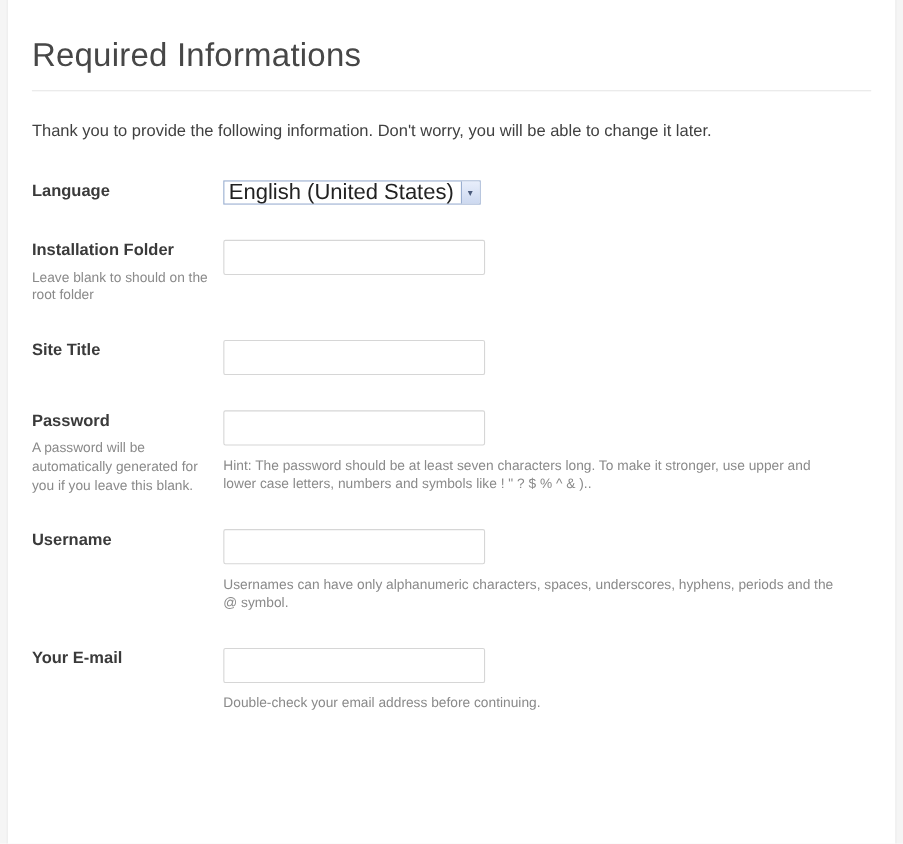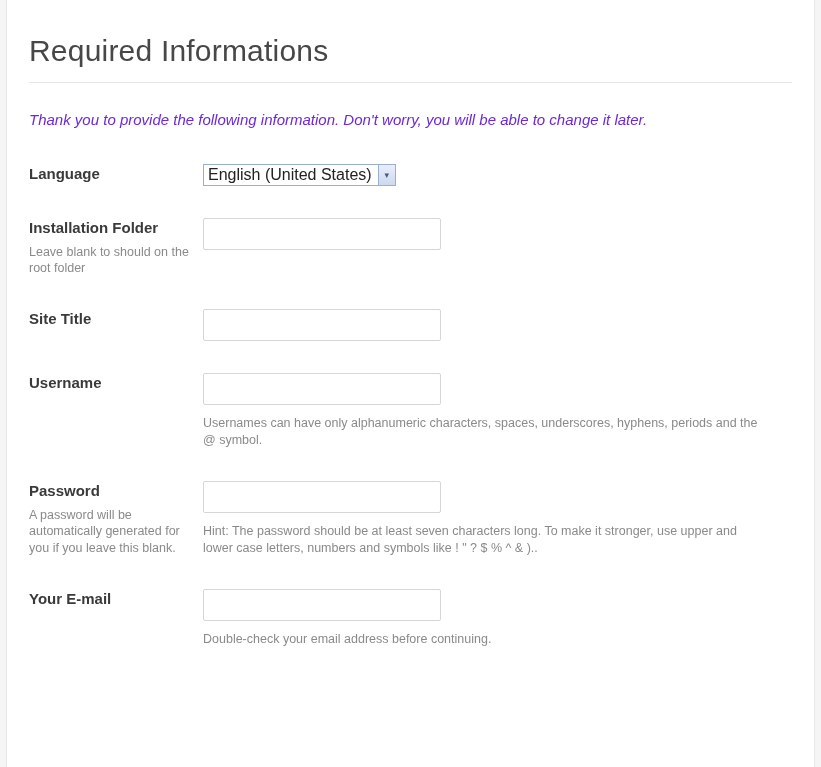--- a/index.html
+++ b/index.html
@@ -1,27 +1,27 @@
 <!DOCTYPE html>
 <html><head>
 <meta charset="utf-8">
 <style>
 * { box-sizing: border-box; margin: 0; padding: 0; }
 body { font-family: "Segoe UI", "Helvetica Neue", Arial, sans-serif; background: #f5f5f5; width: 821px; height: 767px; overflow: hidden; }
 .page { background: #fff; margin: 0 6px; padding: 0 22px 40px 22px; min-height: 767px; border-left: 1px solid #e8e8e8; border-right: 1px solid #e8e8e8; }
 .title { font-size: 30px; font-weight: 300; color: #474747; padding-top: 34px; padding-bottom: 14px; border-bottom: 1px solid #e6e6e6; margin-bottom: 28px; letter-spacing: 0.2px; }
-.intro { font-size: 15px; color: #6d28d9; margin-bottom: 36px; font-style: italic; }
+.intro { font-size: 15px; color: #404040; margin-bottom: 36px; }
 .form-row { display: flex; align-items: flex-start; margin-bottom: 32px; }
 .label-col { width: 174px; flex-shrink: 0; padding-right: 14px; }
 .label-main { font-size: 15px; font-weight: 600; color: #3a3a3a; line-height: 1.3; }
 .label-hint { font-size: 12.5px; color: #8a8a8a; margin-top: 6px; line-height: 1.35; }
 .field-col { flex: 1; }
 .text-input { width: 238px; height: 32px; border: 1px solid #d6d6d6; border-radius: 2px; padding: 4px 8px; font-size: 14px; color: #333; background: #fff; }
 .select-wrap { display: inline-flex; align-items: center; border: 1px solid #9aaed0; background: #fff; height: 22px; }
-.select-inner { font-size: 16px; color: #222; padding: 0 6px 0 4px; font-family: Arial, sans-serif; }
+.select-inner { font-size: 20px; color: #222; padding: 0 6px 0 4px; font-family: Arial, sans-serif; }
 .select-btn { width: 17px; height: 20px; background: linear-gradient(#e8eefb, #cdd9f0); border-left: 1px solid #9aaed0; display: flex; align-items: center; justify-content: center; }
 .chev { font-size: 9px; color: #4a5a7a; line-height: 1; }
 .field-hint { font-size: 12.5px; color: #8a8a8a; margin-top: 10px; line-height: 1.35; max-width: 560px; }
 .checkbox-row { display: flex; align-items: center; gap: 14px; }
 .checkbox { width: 15px; height: 15px; border: 1.5px solid #5a9e5a; display: flex; align-items: center; justify-content: center; background: #fff; margin-left: 2px; }
 .checkmark { font-size: 12px; color: #3a8a3a; line-height: 1; font-weight: bold; }
 .checkbox-label { font-size: 15px; color: #444; }
 </style>
 </head>
 <body>
@@ -58,36 +58,36 @@
     <div class="label-col">
       <div class="label-main">Site Title</div>
     </div>
     <div class="field-col">
       <input type="text" class="text-input" value="" style="">
     </div>
   </div>
 
   <div class="form-row">
     <div class="label-col">
-      <div class="label-main">Username</div>
-    </div>
-    <div class="field-col">
-      <input type="text" class="text-input" value="" style="">
-      <div class="field-hint">Usernames can have only alphanumeric characters, spaces, underscores, hyphens, periods and the @ symbol.</div>
-    </div>
-  </div>
-
-  <div class="form-row">
-    <div class="label-col">
       <div class="label-main">Password</div>
       <div class="label-hint">A password will be automatically generated for you if you leave this blank.</div>
     </div>
     <div class="field-col">
       <input type="password" class="text-input" value="" style="">
       <div class="field-hint">Hint: The password should be at least seven characters long. To make it stronger, use upper and lower case letters, numbers and symbols like ! " ? $ % ^ &amp; )..</div>
+    </div>
+  </div>
+
+  <div class="form-row">
+    <div class="label-col">
+      <div class="label-main">Username</div>
+    </div>
+    <div class="field-col">
+      <input type="text" class="text-input" value="" style="">
+      <div class="field-hint">Usernames can have only alphanumeric characters, spaces, underscores, hyphens, periods and the @ symbol.</div>
     </div>
   </div>
 
   <div class="form-row">
     <div class="label-col">
       <div class="label-main">Your E-mail</div>
     </div>
     <div class="field-col">
       <input type="text" class="text-input" value="" style="">
       <div class="field-hint">Double-check your email address before continuing.</div>

